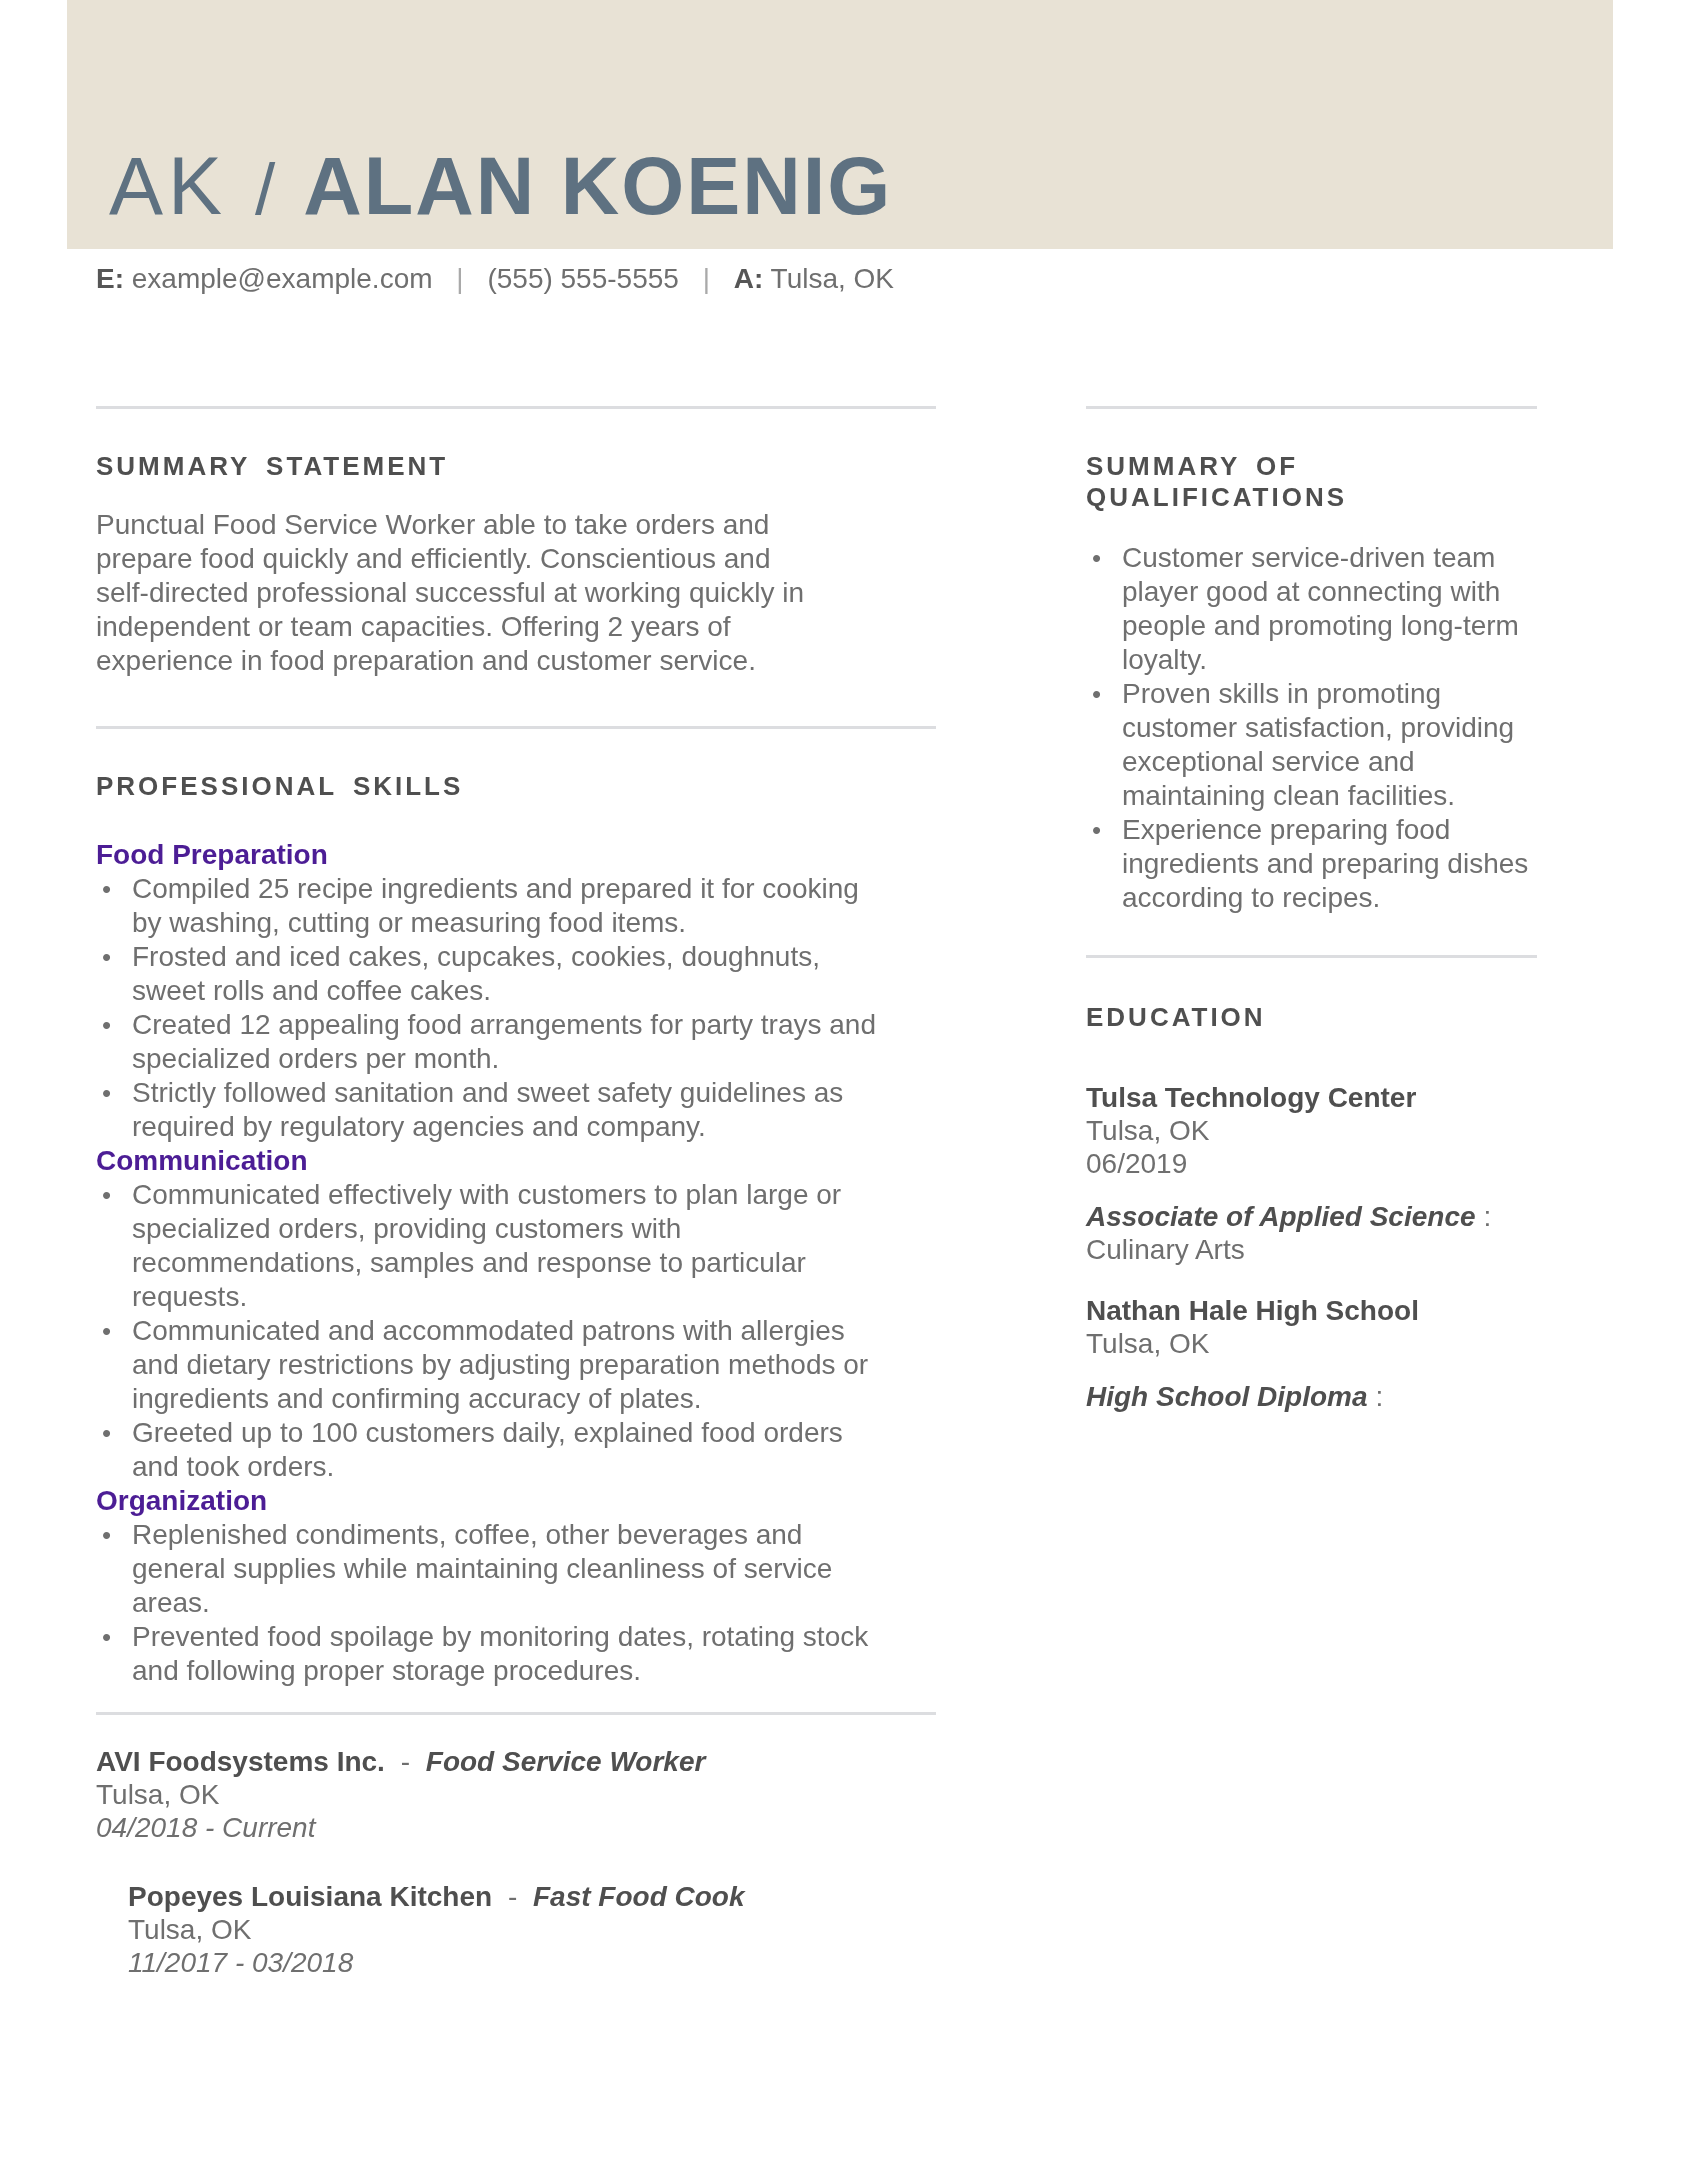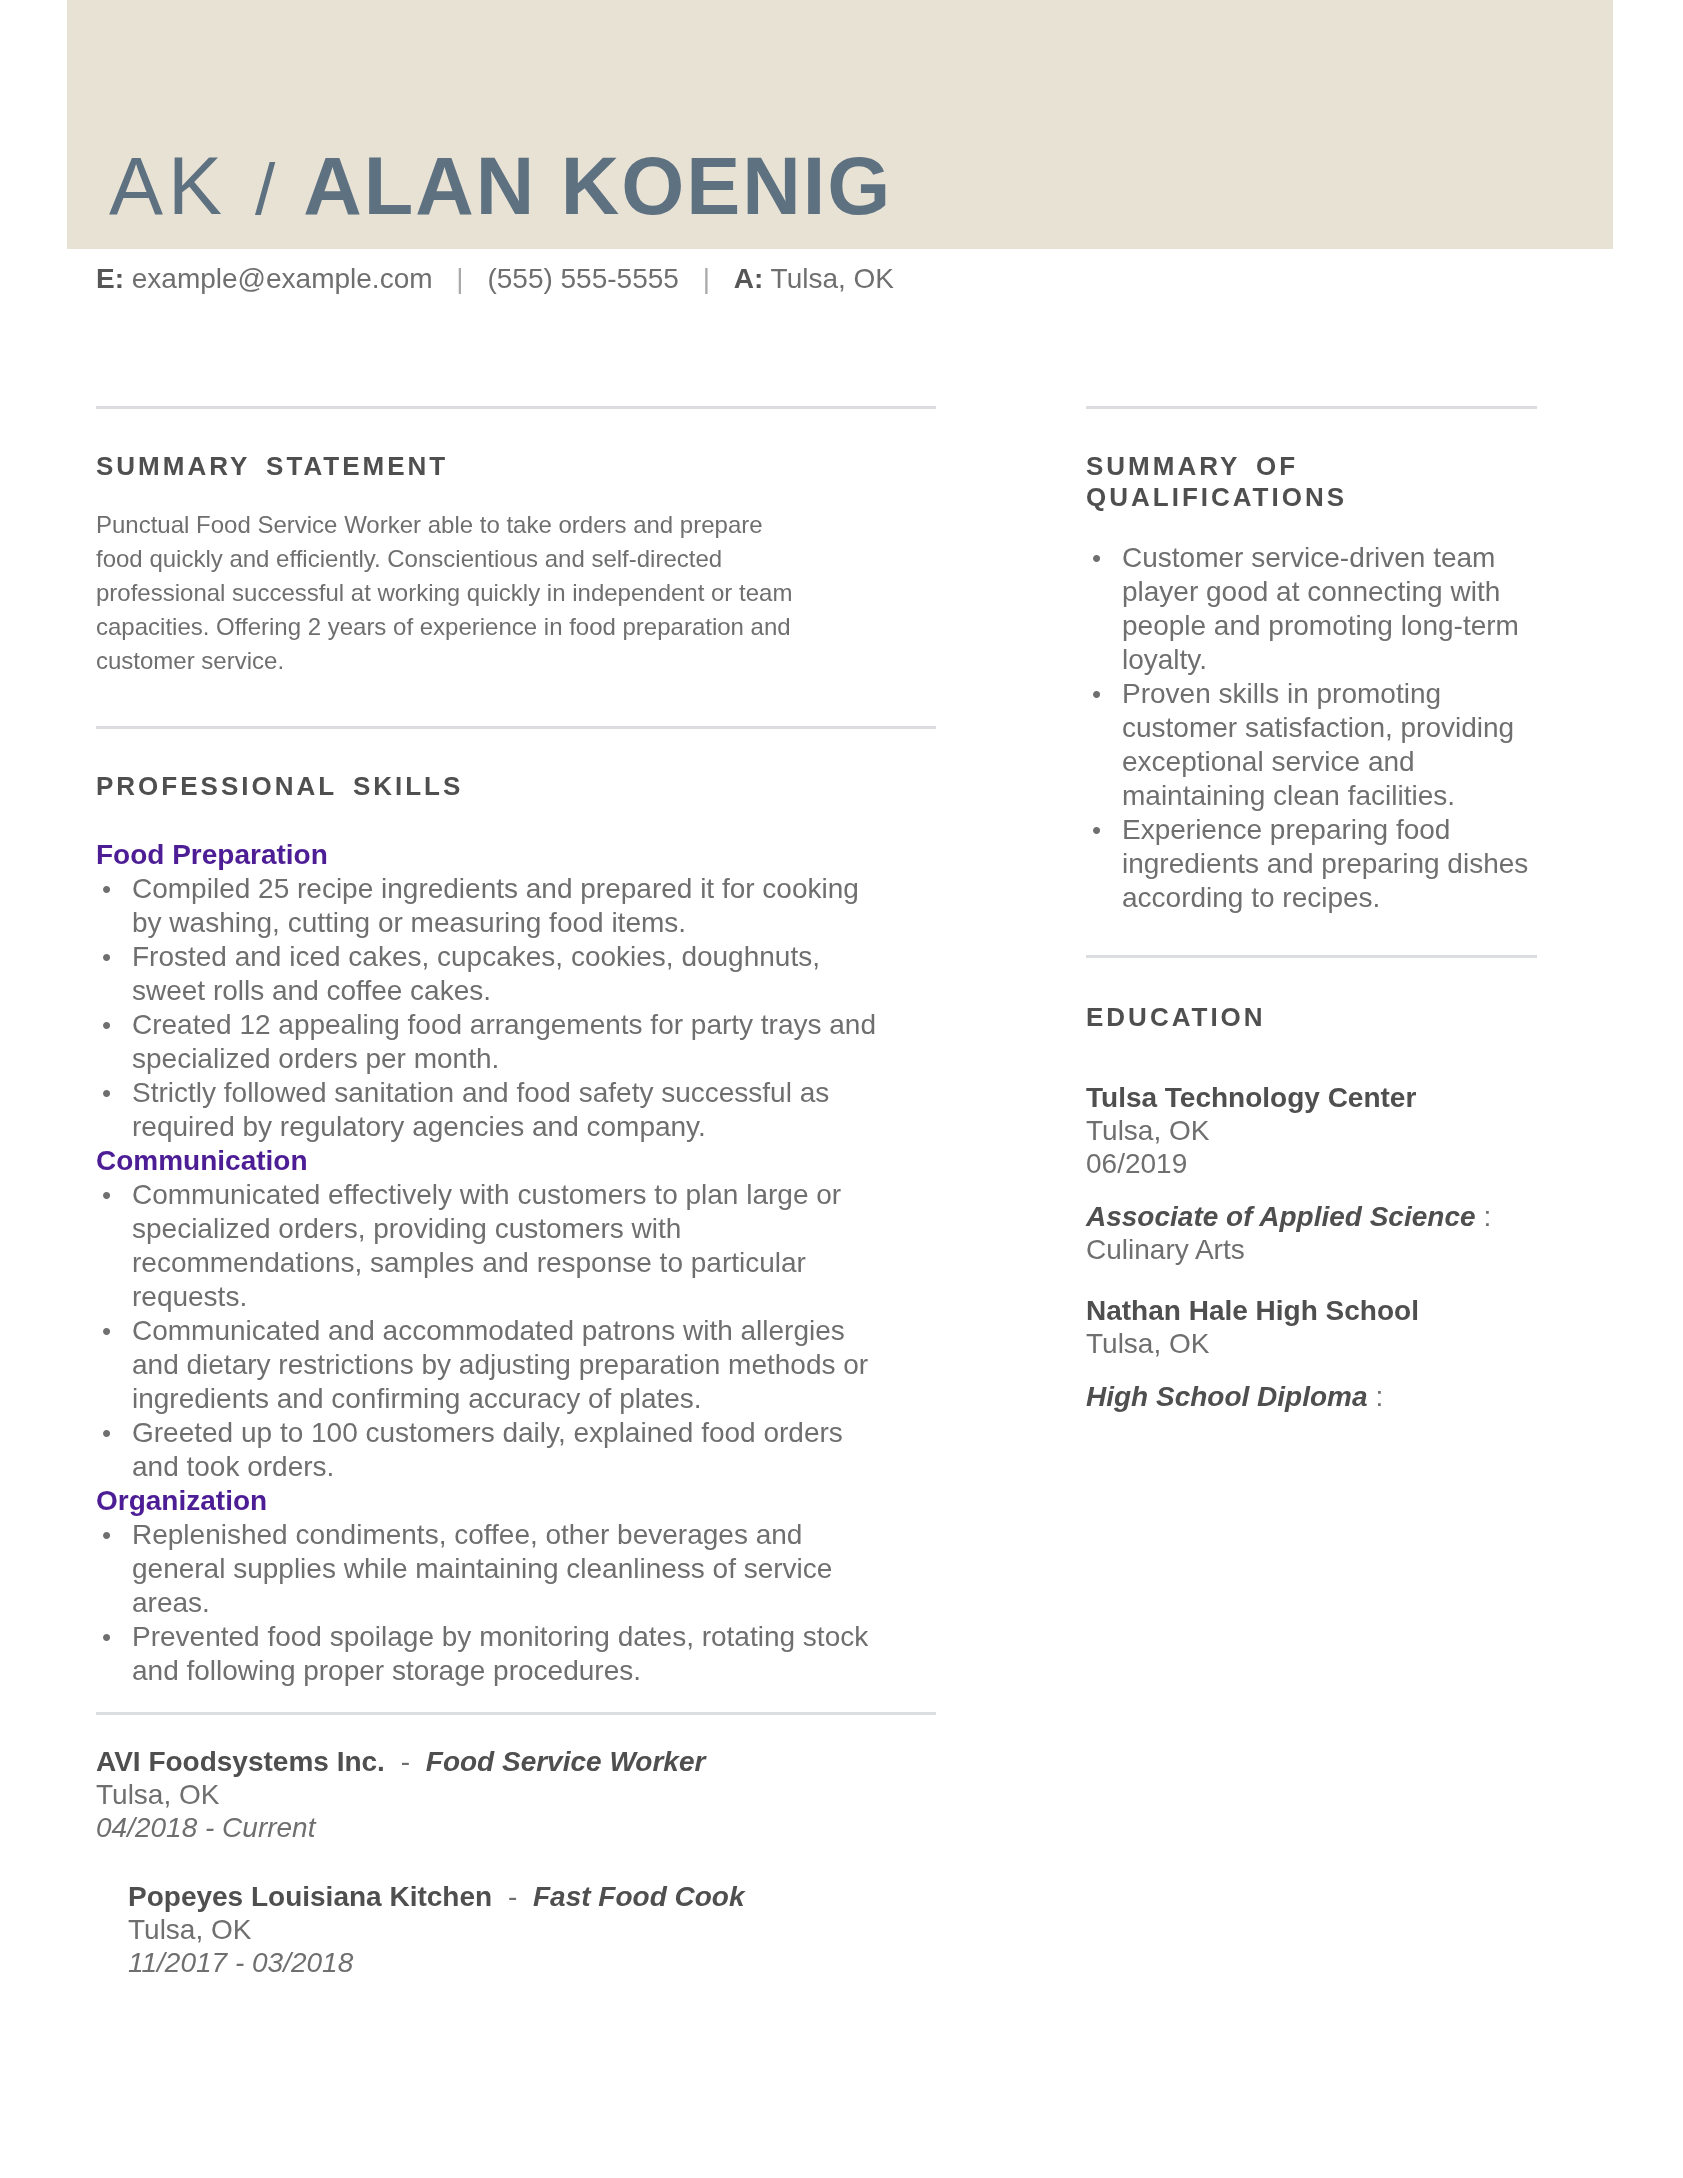--- a/index.html
+++ b/index.html
@@ -57,21 +57,21 @@
     font-weight: 700;
     letter-spacing: 3px;
     word-spacing: 6px;
     color: #4f4f4f;
   }
   .col-right h2.edu-head { margin-top: 44px; }
 
   .summary-text {
     margin: 26px 0 0 0;
     max-width: 713px;
-    font-size: 24px;
+    font-size: 28px;
     line-height: 34px;
     color: #6f6f6f;
   }
 
   .skill-group { margin-top: 36px; }
   .skill-group + .skill-group { margin-top: 0; }
   .group-title {
     font-size: 28px;
     font-weight: 700;
     line-height: 34px;
@@ -150,21 +150,21 @@
     <div class="divider d-left-2"></div>
 
     <h2 class="sec">PROFESSIONAL SKILLS</h2>
 
     <div class="skill-group">
       <div class="group-title">Food Preparation</div>
       <ul class="bullets">
         <li class="bullet">Compiled 25 recipe ingredients and prepared it for cooking by washing, cutting or measuring food items.</li>
         <li class="bullet">Frosted and iced cakes, cupcakes, cookies, doughnuts, sweet rolls and coffee cakes.</li>
         <li class="bullet">Created 12 appealing food arrangements for party trays and specialized orders per month.</li>
-        <li class="bullet">Strictly followed sanitation and food safety successful as required by regulatory agencies and company.</li>
+        <li class="bullet">Strictly followed sanitation and sweet safety guidelines as required by regulatory agencies and company.</li>
       </ul>
     </div>
 
     <div class="skill-group">
       <div class="group-title">Communication</div>
       <ul class="bullets">
         <li class="bullet">Communicated effectively with customers to plan large or specialized orders, providing customers with recommendations, samples and response to particular requests.</li>
         <li class="bullet">Communicated and accommodated patrons with allergies and dietary restrictions by adjusting preparation methods or ingredients and confirming accuracy of plates.</li>
         <li class="bullet">Greeted up to 100 customers daily, explained food orders and took orders.</li>
       </ul>

